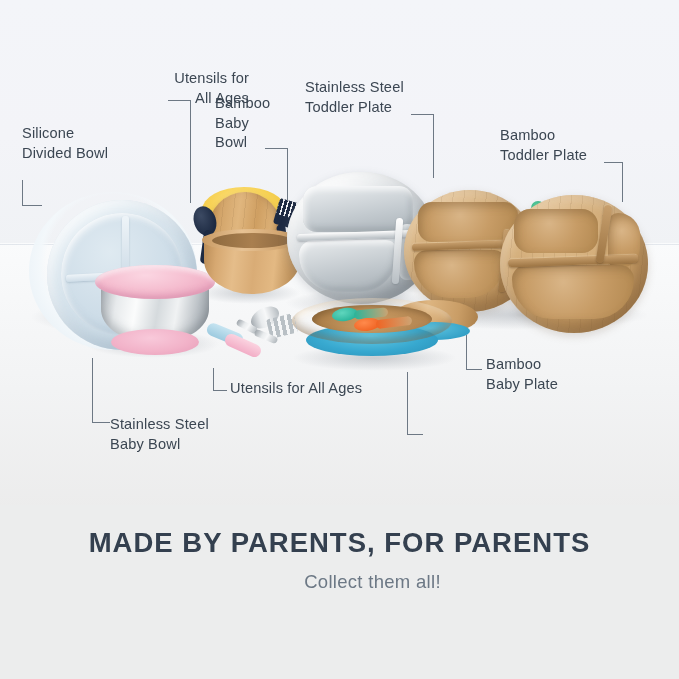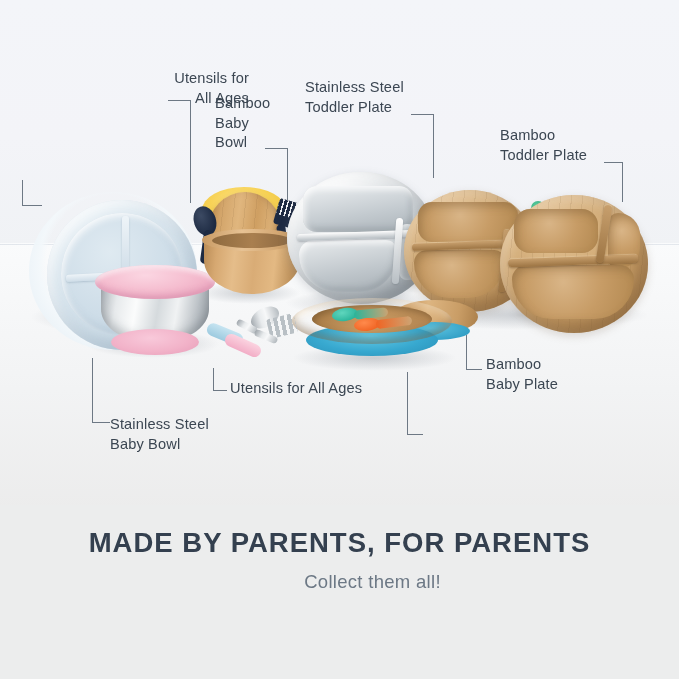--- a/index.html
+++ b/index.html
@@ -224,20 +224,22 @@
       <div style="position:absolute;left:62px;top:10px;width:28px;height:20px;transform:rotate(-14deg);
                   background:repeating-linear-gradient(92deg,#b9c0c5 0 4px,rgba(255,255,255,0) 4px 7px);
                   border-radius:3px;"></div>
       <div class="steelpart" style="left:48px;top:27px;width:24px;height:7px;border-radius:4px;transform:rotate(22deg);"></div>
       <div class="handle" style="left:18px;top:33px;width:38px;height:13px;transform:rotate(24deg);
                   background:linear-gradient(180deg,#fbd3e0,#f2adc6);"></div>
     </div>
 
   </div>
 
+  <div class="label" style="left:22px;top:124px;width:160px;">Silicone
+Divided Bowl</div>
   <div class="leader" style="left:22px;top:180px;width:26px;height:26px;">
     <div class="v" style="left:0;top:0;height:25px;"></div>
     <div class="h" style="left:0;top:25px;width:20px;"></div>
   </div>
 
   <div class="label" style="left:99px;top:69px;width:150px;text-align:right;">Utensils for
 All Ages</div>
   <div class="leader" style="left:168px;top:100px;width:26px;height:105px;">
     <div class="h" style="left:0;top:0;width:22px;"></div>
     <div class="v" style="left:22px;top:0;height:103px;"></div>

